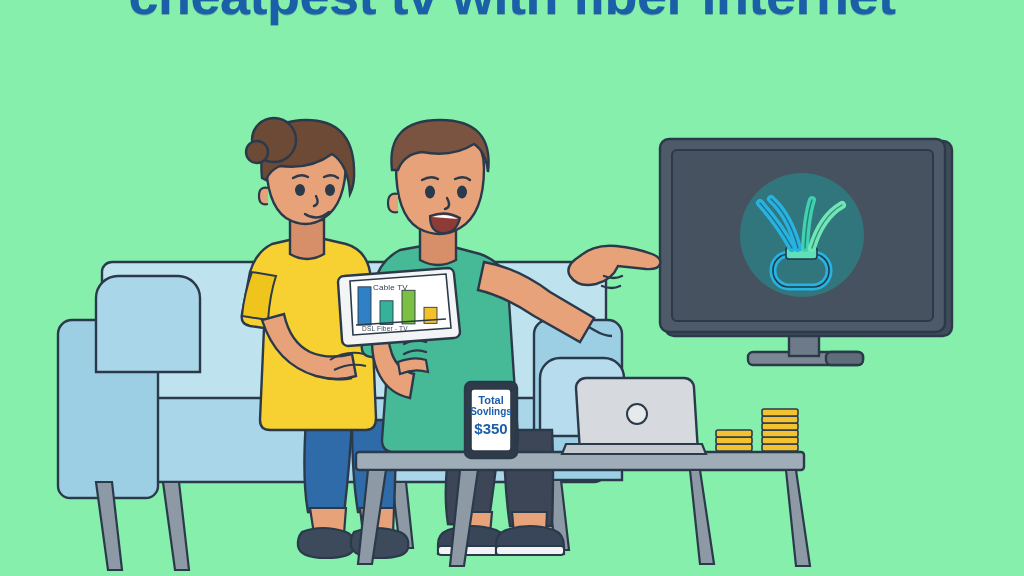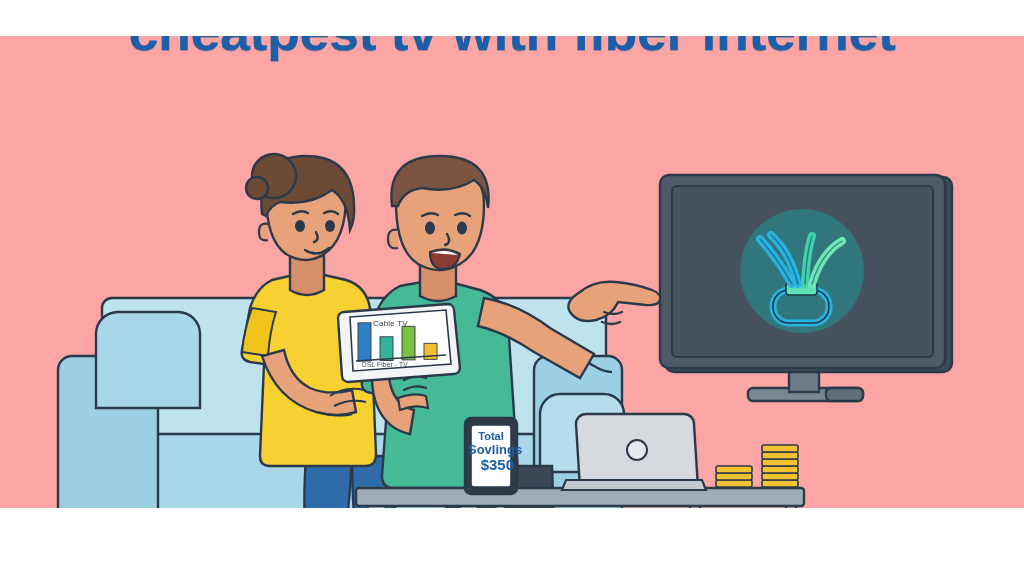--- a/index.html
+++ b/index.html
@@ -1,17 +1,17 @@
 <!DOCTYPE html>
 <html><head>
 <meta charset="utf-8">
 <style>
   html,body{margin:0;padding:0;background:#ffffff;}
   body{width:1024px;height:576px;overflow:hidden;font-family:"Liberation Sans",sans-serif;}
-  #stage{position:relative;width:1024px;height:472px;background:#fca5a5;overflow:hidden;margin-top:36px;}
+  #stage{position:relative;width:1024px;height:576px;background:#86efac;overflow:hidden;}
 
   
   #headline{
     position:absolute; left:0; top:-36px; width:1024px;
     text-align:center; font-size:54px; font-weight:bold;
     color:#1a5fa8; letter-spacing:-0.5px;
     font-family:"Liberation Sans",sans-serif;
     text-shadow:0 1px 0 rgba(20,70,130,.35);
     white-space:nowrap;
   }
@@ -29,22 +29,22 @@
   .tabletAxis{
     position:absolute; font-family:"Liberation Sans",sans-serif;
     font-size:6.5px; color:#3a4652; white-space:nowrap; letter-spacing:.2px;
   }
   .phoneLine{
     position:absolute; text-align:center; width:46px;
     font-family:"Liberation Sans",sans-serif; font-weight:bold;
     color:#1a5fa8; white-space:nowrap;
   }
   .phoneL1{font-size:11px;}
-  .phoneL2{font-size:13px;}
-  .phoneAmt{font-size:15px;text-align:right;}
+  .phoneL2{font-size:10px;}
+  .phoneAmt{font-size:15px;}
 </style>
 </head>
 <body>
 
 <div id="stage">
 
   <div id="headline">cheatpest tv with fiber internet</div>
 
   <svg class="scene" viewBox="0 0 1024 576">
 

